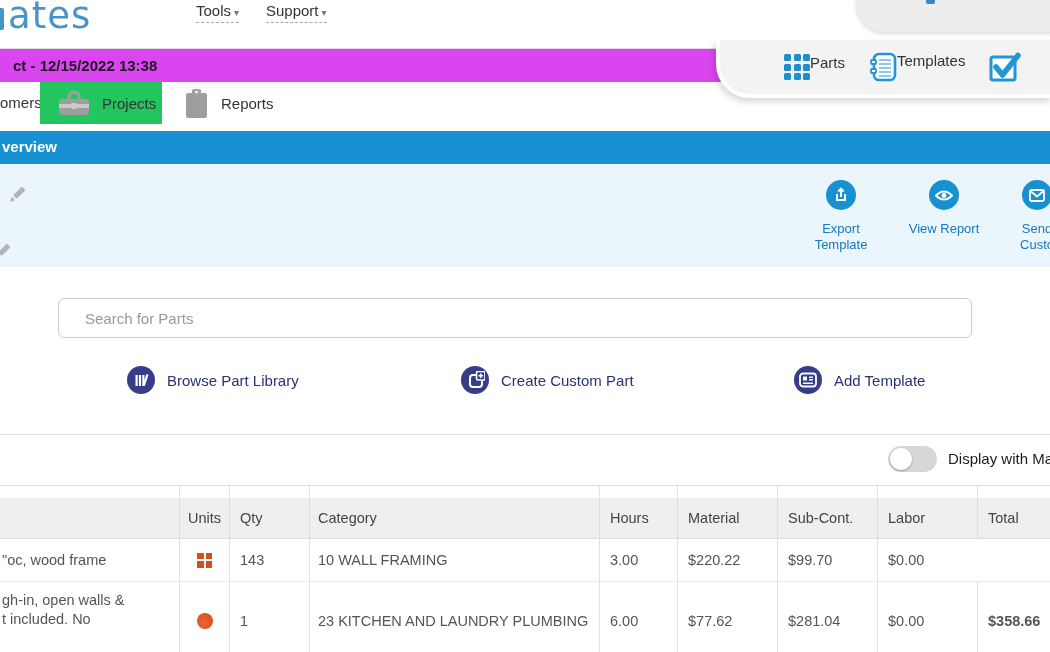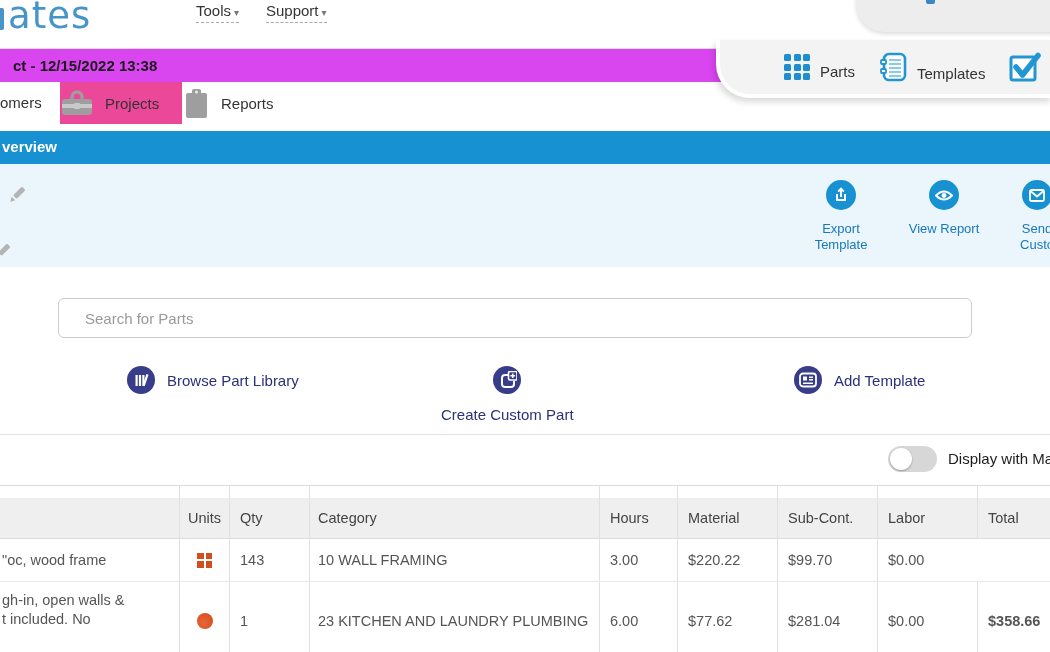--- a/index.html
+++ b/index.html
@@ -22,30 +22,30 @@
 
   
   .date-bar { left:0; top:48px; width:790px; height:34px; background:#d946ef; border-top:1px solid #dcdcdc; z-index:1; }
   .date-bar .title { margin-left:13px; font-size:15px; font-weight:bold; color:#1c1c1c; line-height:33px; }
 
   
   .right-nav { left:716px; top:40px; width:336px; height:58px; background:#f3f3f3;
     border-left:4px solid #fff; border-bottom:4px solid #fff; border-bottom-left-radius:34px;
     box-shadow:-2px 4px 6px rgba(0,0,0,.15); z-index:2;
     display:flex; align-items:center; padding-left:64px; }
-  .nav-item { display:flex; align-items:flex-end; gap:10px; margin-right:24px; cursor:pointer; }
+  .nav-item { display:flex; align-items:flex-start; margin-right:24px; cursor:pointer; }
   .nav-item .nav-label { font-size:15px; color:#333; white-space:nowrap; }
   .grid-icon { display:grid; grid-template-columns:repeat(3,7px); grid-template-rows:repeat(3,7px); gap:2.5px; }
   .grid-icon span { background:#1e8ecf; border-radius:1.5px; }
 
   
   .tabs-row { left:0; top:82px; width:1050px; height:42px; z-index:1; }
   .tab-partial { left:0; top:0; line-height:42px; font-size:15px; color:#333; }
   .tab { top:0; height:42px; display:flex; align-items:center; gap:11px; cursor:pointer; }
-  .tab-projects { left:60px; width:122px; background:#ec4899; }
+  .tab-projects { left:40px; width:122px; background:#22c55e; padding-left:17px; }
   .tab-reports { left:170px; width:130px; padding-left:13px; }
   .tab .tab-label { font-size:15px; color:#333; }
 
   
   .section-bar { left:0; top:131px; width:1050px; height:33px; background:#1791d1; }
   .section-bar .title { margin-left:2px; color:#fff; font-weight:bold; font-size:15px; line-height:32px; }
 
   
   .overview-panel { left:0; top:164px; width:1050px; height:103px; background:#eaf5fc; }
   .pencil-1 { left:7px; top:21px; }
@@ -59,21 +59,21 @@
 
   
   .search-input { left:58px; top:298px; width:914px; height:40px; border:1px solid #ccc; border-radius:6px;
     font-family:"Liberation Sans", sans-serif; font-size:15px; color:#333; padding:0 26px; outline:none; }
   .search-input::placeholder { color:#999; }
 
   
   .part-action { top:366px; height:28px; display:flex; align-items:center; gap:12px; cursor:pointer; }
   .part-action .navy-circle { width:28px; height:28px; border-radius:50%; background:#383d8a; display:flex; align-items:center; justify-content:center; flex:none; }
   .part-action .btn-label { font-size:15px; color:#2b3178; white-space:nowrap; }
-  .pa-browse { left:127px; } .pa-create { left:441px;flex-direction:column; } .pa-addtpl { left:794px;justify-content:space-between; }
+  .pa-browse { left:127px; } .pa-create { left:461px; } .pa-addtpl { left:794px;justify-content:space-between; }
 
   .divider { left:0; top:434px; width:1050px; height:1px; background:#e2e2e2; }
 
   
   .toggle { left:888px; top:446px; width:49px; height:26px; border-radius:13px; background:#d7d7d7; cursor:pointer; }
   .toggle .knob { position:absolute; left:2px; top:2px; width:22px; height:22px; border-radius:50%; background:#fff; box-shadow:0 1px 2px rgba(0,0,0,.3); }
   .toggle-label { left:948px; top:446px; line-height:26px; font-size:15px; color:#1c1c1c; white-space:nowrap; }
 
   
   .parts-table { left:0; top:485px; width:1050px; border-top:1px solid #ddd; }

